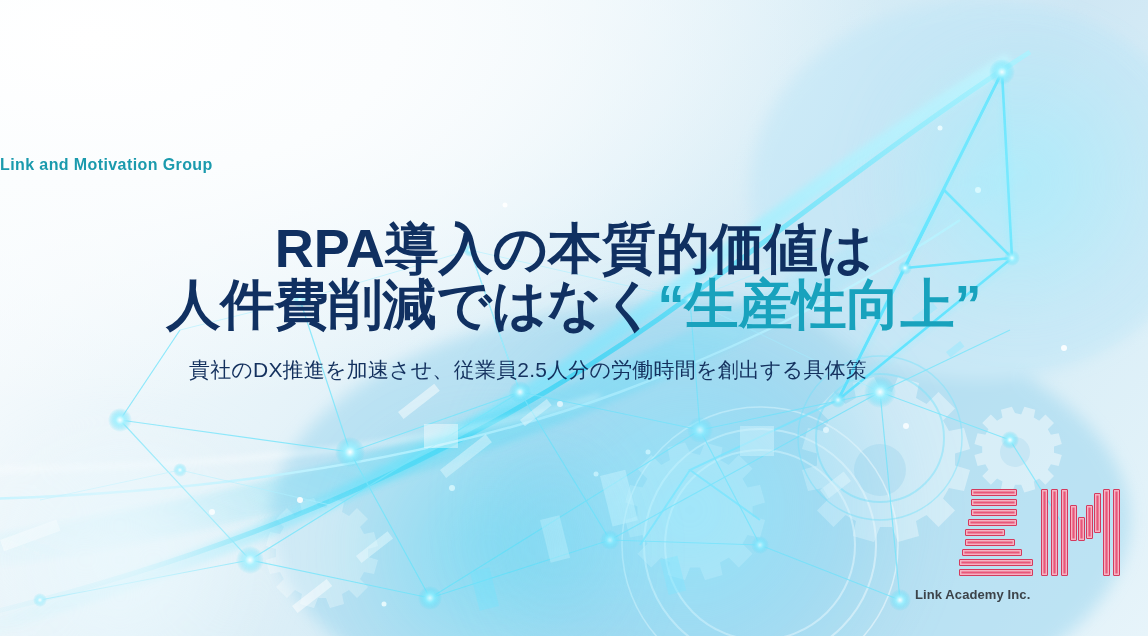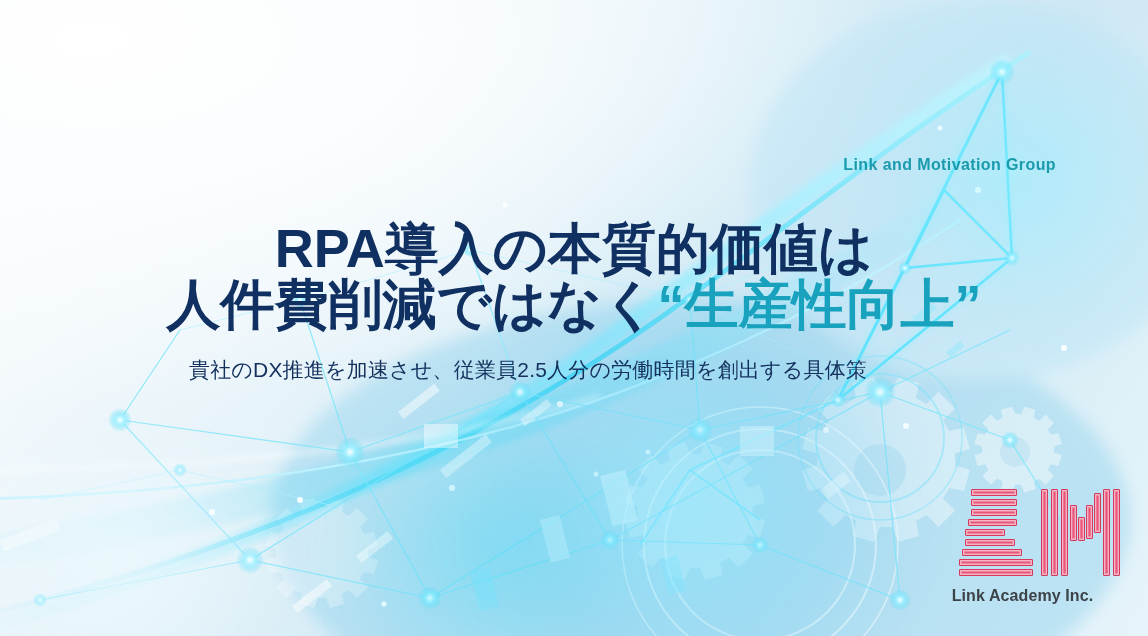--- a/index.html
+++ b/index.html
@@ -38,21 +38,21 @@
   .g4 { left:-60px; top:430px; width:360px; height:260px;
         background:radial-gradient(circle, rgba(235,248,253,.9) 0%, rgba(255,255,255,0) 70%); }
 
   
   #content {
     position:absolute; left:0; top:0; width:1148px; height:636px;
   }
 
   #eyebrow {
     position:absolute; top:156px; left:0; width:1056px;
-    text-align:right;
+    text-align:left;
     font-size:16px; font-weight:bold;
     letter-spacing:.4px;
     color:#1a9aad;
   }
 
   .headline {
     position:absolute; left:0; width:1148px;
     text-align:center;
     font-weight:bold;
     color:#103061;
@@ -82,22 +82,21 @@
   }
   #logo-mark { position:relative; width:132px; height:92px; margin:0 auto 8px auto; }
   .bar {
     position:absolute;
     background:#e8577a;
     border:1.4px solid #d43a5e;
     border-radius:1px;
     box-shadow:inset 0 0 0 1.4px rgba(255,255,255,.55);
   }
   #logo-name {
-    text-align:center;
-    font-size:16px;
+    font-size:13px;
     font-weight:bold;
     color:#3c4349;
     letter-spacing:.1px;
     white-space:nowrap;
   }
 </style>
 </head>
 <body>
 
 <div id="stage">

